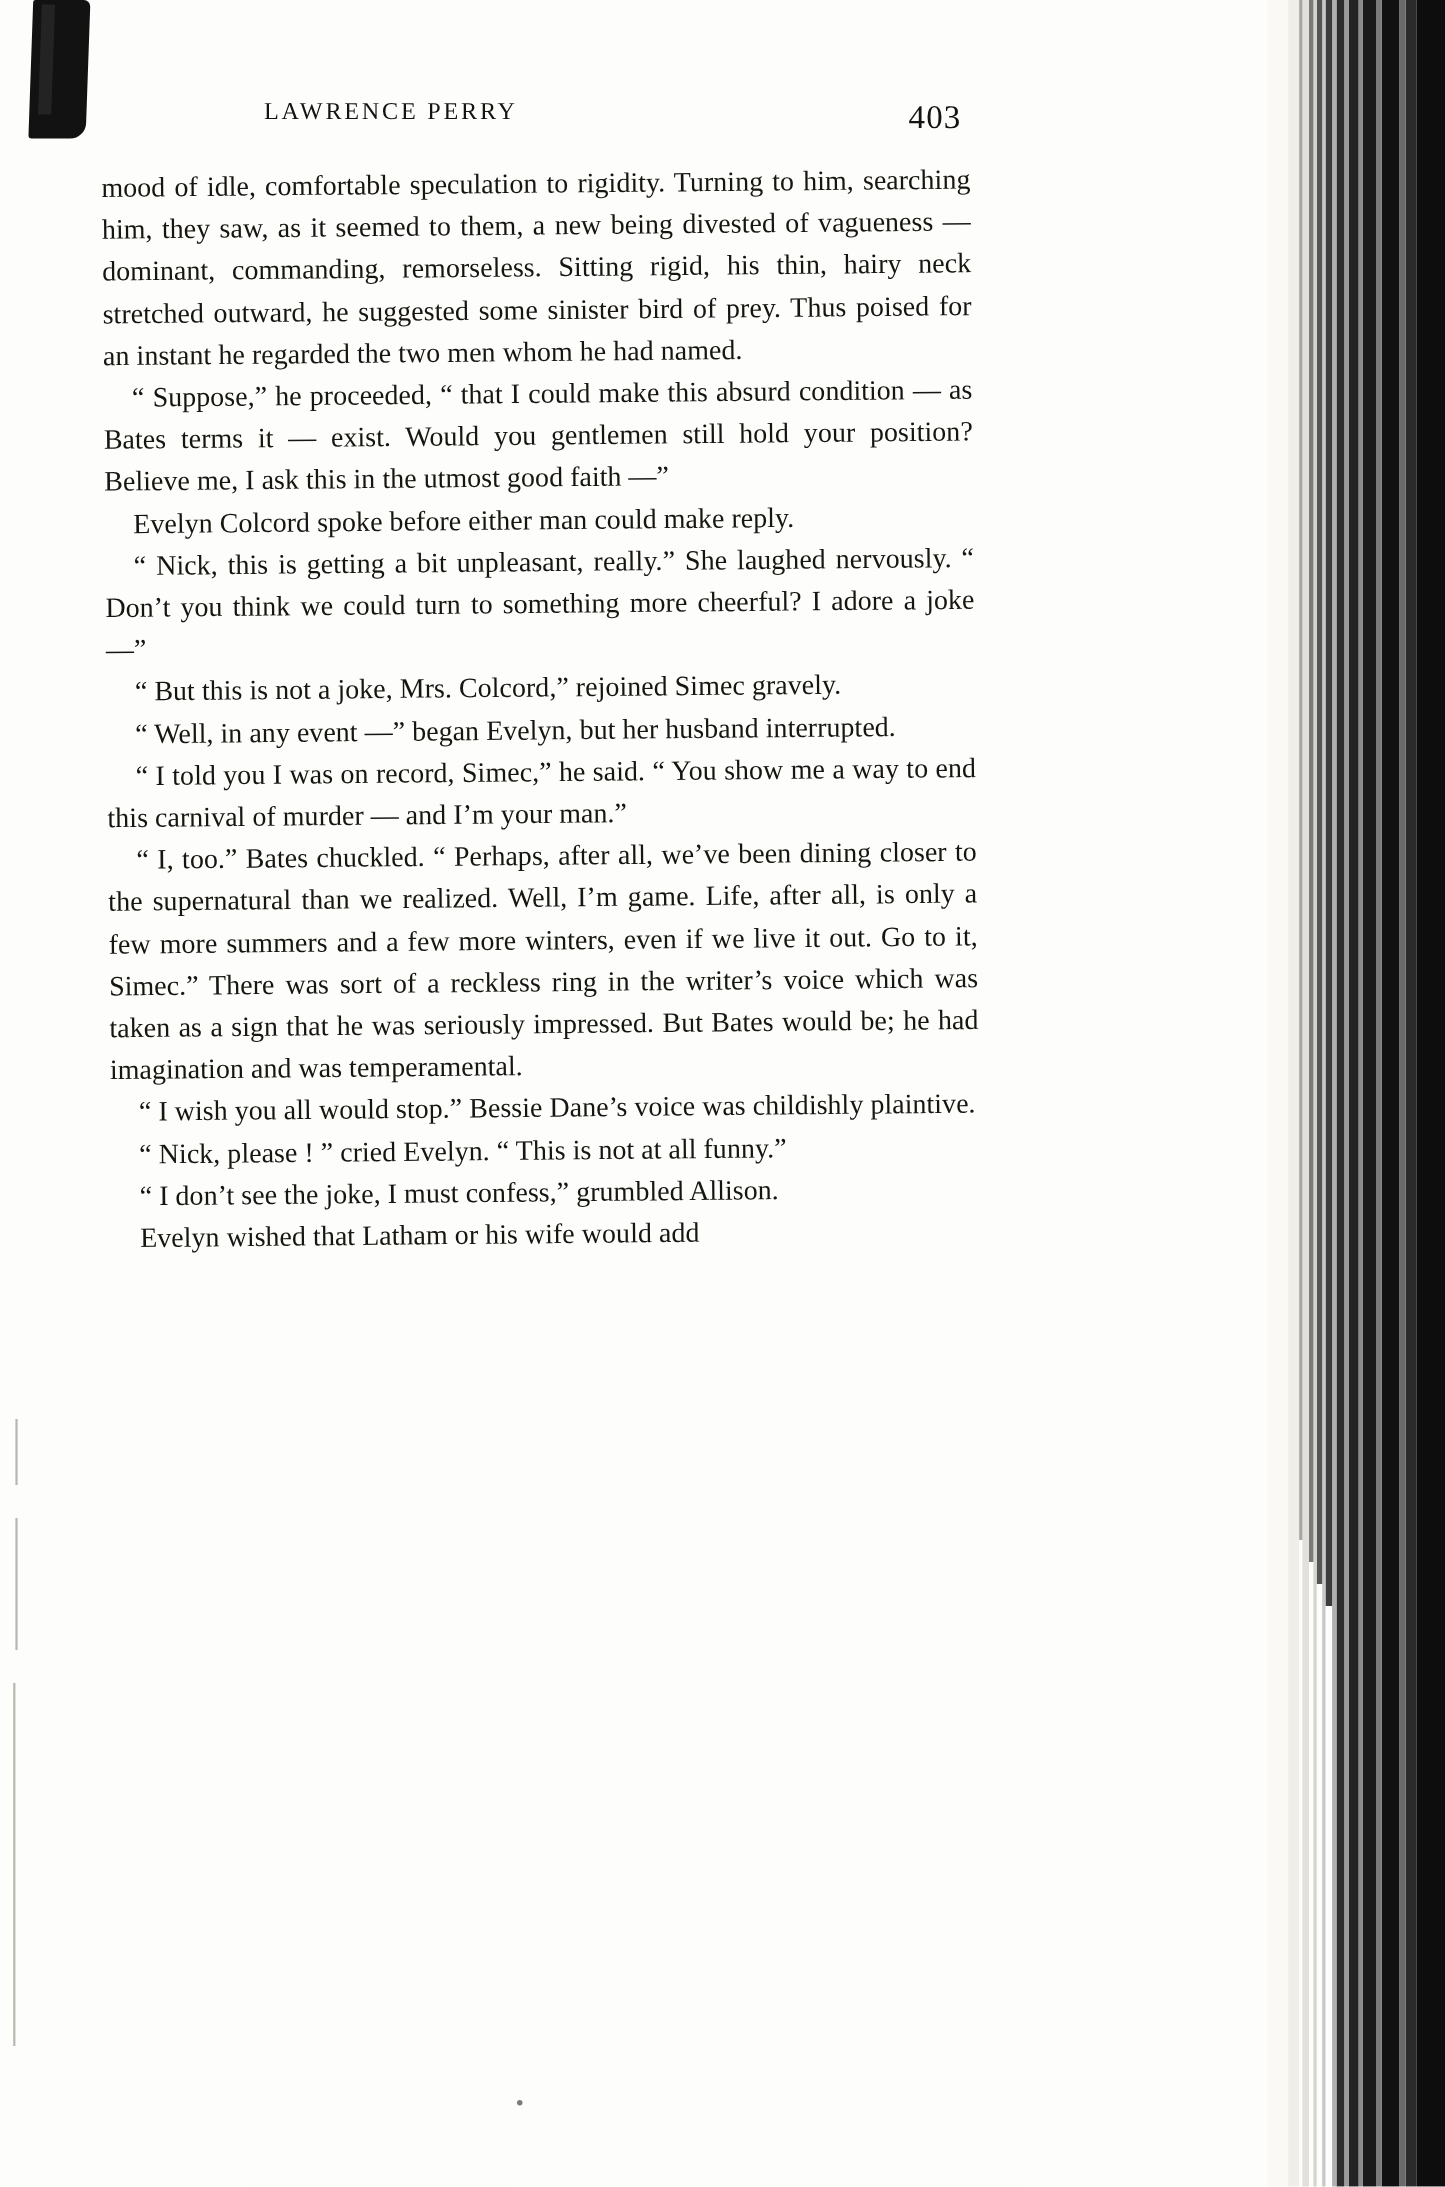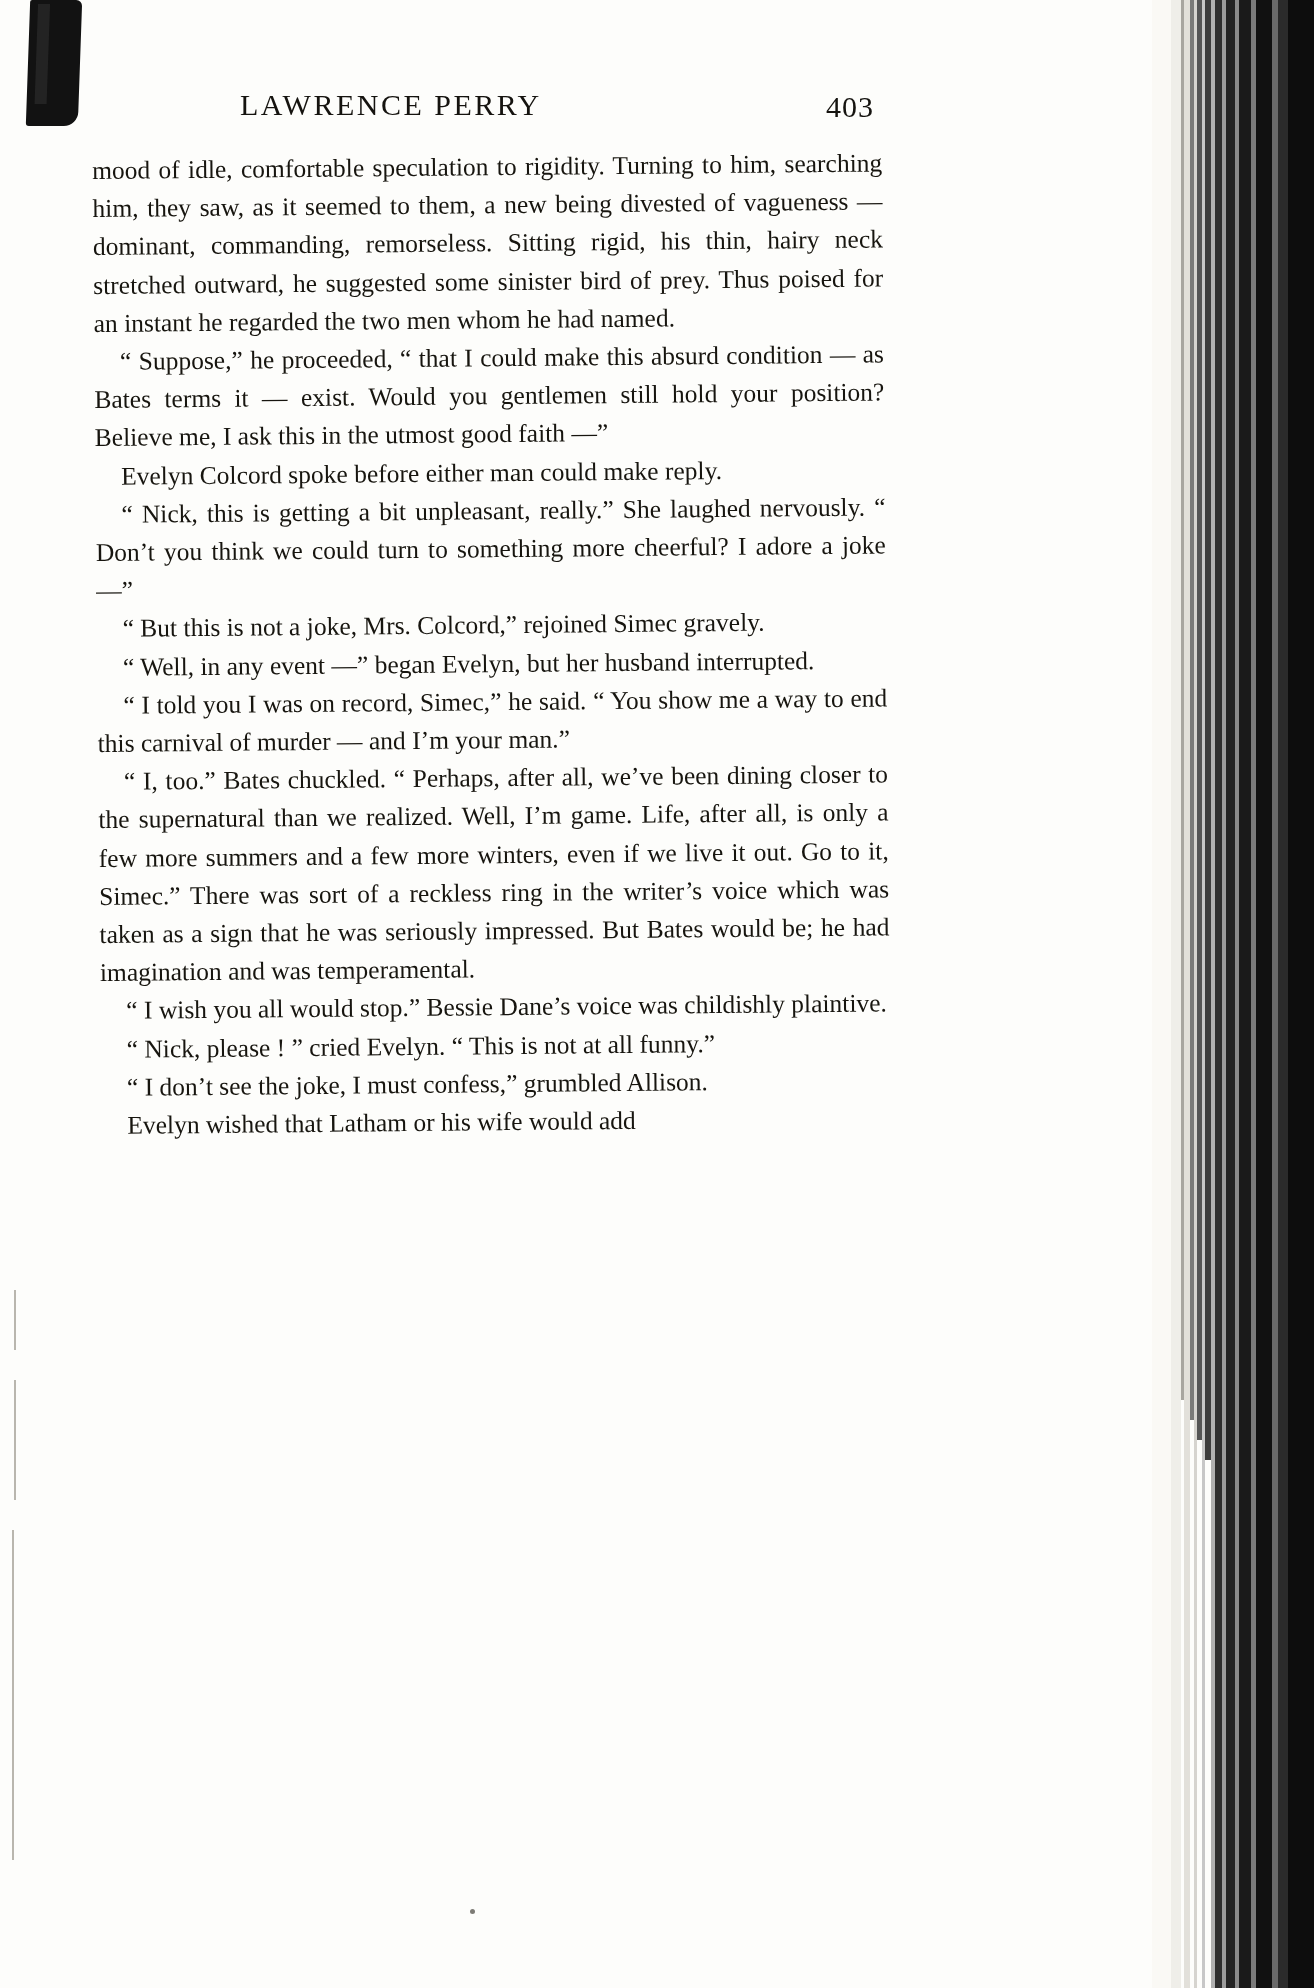--- a/index.html
+++ b/index.html
@@ -78,21 +78,21 @@
     position: absolute;
     top: 88px;
     left: 0;
     width: 790px;
     height: 42px;
   }
   .running-title {
     position: absolute;
     left: 148px;
     top: 0;
-    font-size: 30px;
+    font-size: 22px;
     letter-spacing: 2.5px;
     color: #15130f;
     font-family: "Liberation Serif", serif;
   }
   .folio {
     position: absolute;
     right: 8px;
     top: 2px;
     font-size: 30px;
     letter-spacing: 1px;

